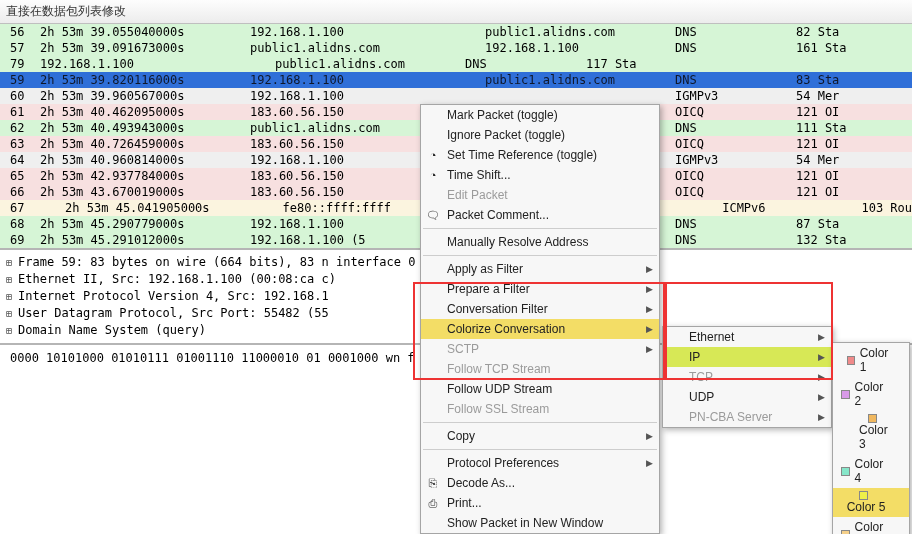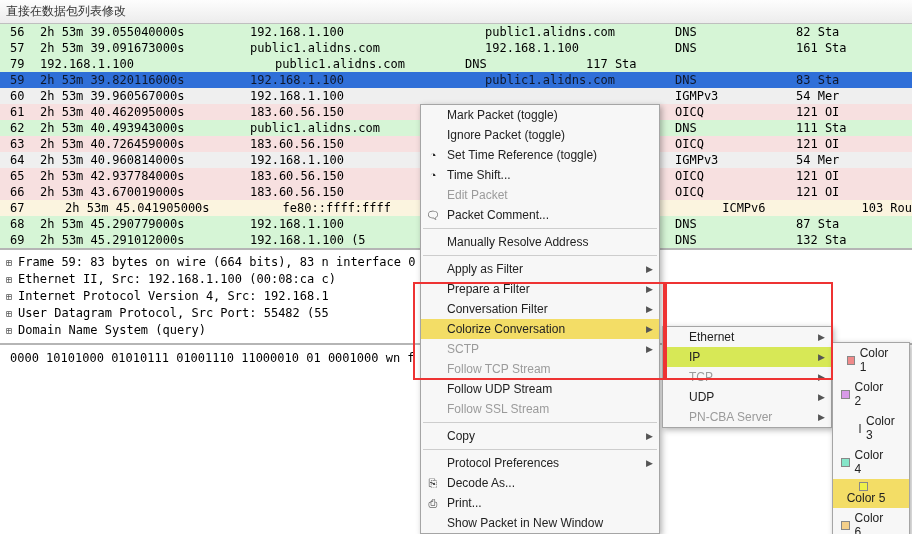--- a/index.html
+++ b/index.html
@@ -173,21 +173,21 @@
 
 <div class="menu menu3" id="menu3">
     <div class="mi" style="padding-left: 14px;">
       <span class="swatch" style="background:#f08a8a"></span>
       <span>Color 1</span>
     </div>
     <div class="mi" style="padding-left: 8px;">
       <span class="swatch" style="background:#d89ae8"></span>
       <span>Color 2</span>
     </div>
-    <div class="mi" style="">
+    <div class="mi" style=" flex-direction: column;">
       <span class="swatch" style="background:#f0b860"></span>
       <span>Color 3</span>
     </div>
     <div class="mi" style="padding-left: 8px; justify-content: center;">
       <span class="swatch" style="background:#86e6c9"></span>
       <span>Color 4</span>
     </div>
     <div class="mi highlight" style="padding-left: 8px; flex-direction: column;">
       <span class="swatch" style="background:#eef04a"></span>
       <span>Color 5</span>

